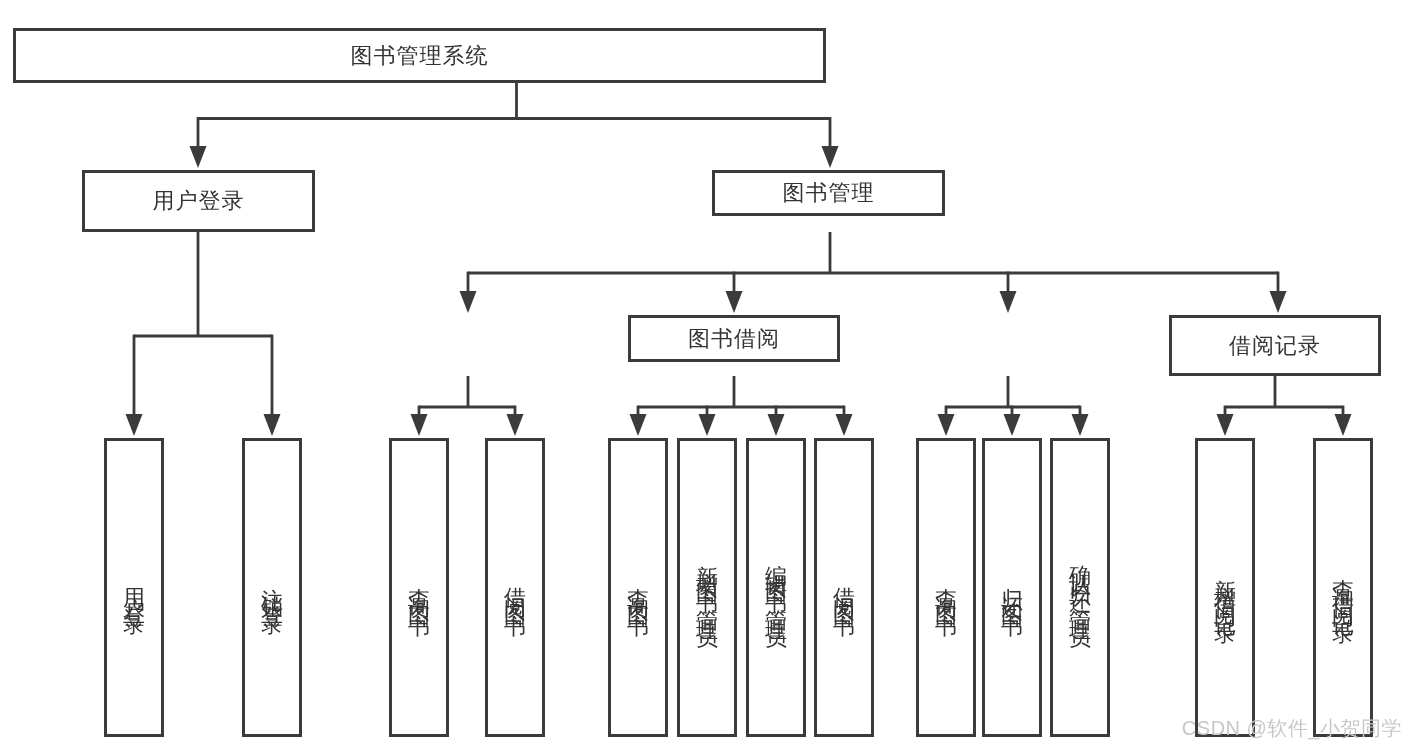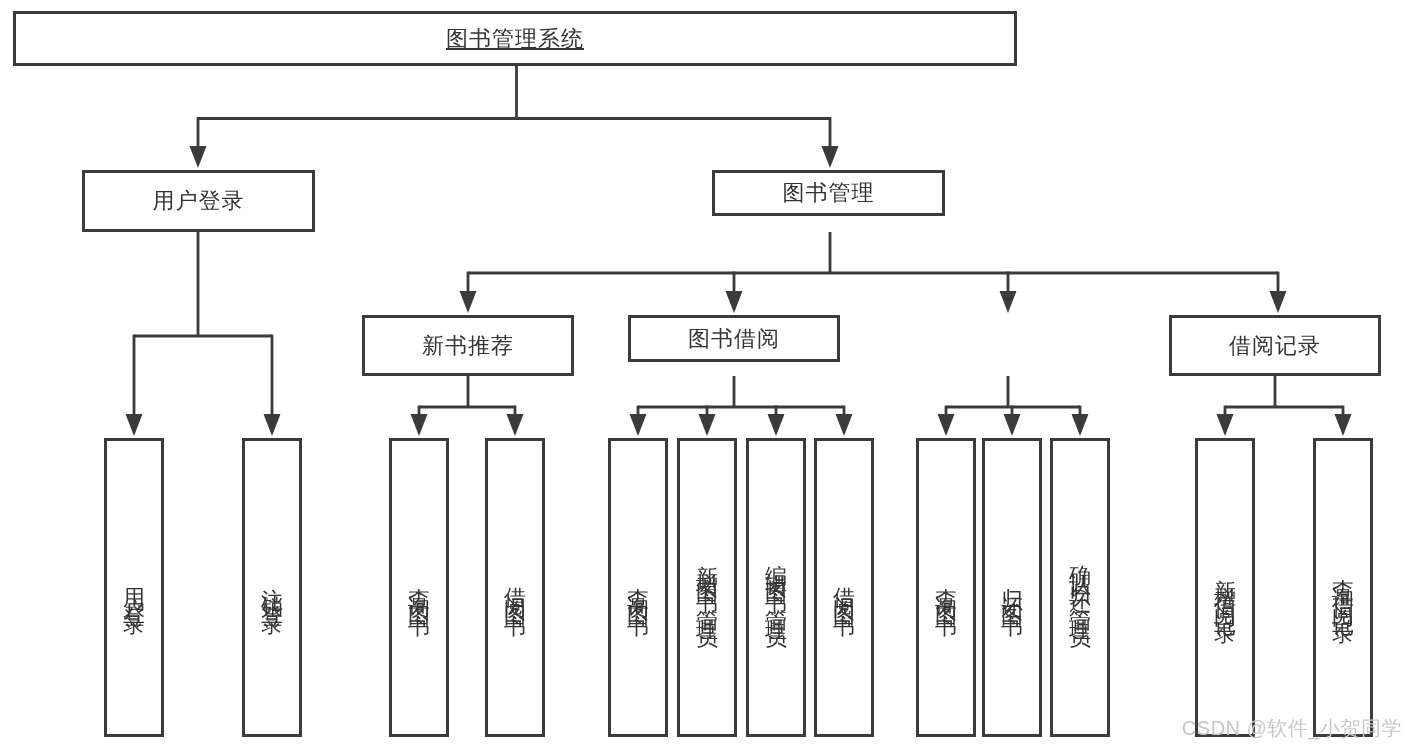--- a/index.html
+++ b/index.html
@@ -114,34 +114,31 @@
       <path d="M767.5 414 L784.5 414 L776 436 Z"></path>
       <path d="M835.5 414 L852.5 414 L844 436 Z"></path>
       <path d="M937.5 414 L954.5 414 L946 436 Z"></path>
       <path d="M1003.5 414 L1020.5 414 L1012 436 Z"></path>
       <path d="M1071.5 414 L1088.5 414 L1080 436 Z"></path>
       <path d="M1216.5 414 L1233.5 414 L1225 436 Z"></path>
       <path d="M1334.5 414 L1351.5 414 L1343 436 Z"></path>
     </g>
   </svg>
 
-  <div class="node hbox" style="left:13px; top:11px; width:1004px; height:55px;text-decoration:underline;">
+  <div class="node hbox" style="left:13px; top:28px; width:813px; height:55px;">
     <span>图书管理系统</span>
   </div>
 
   <div class="node hbox" style="left:82px; top:170px; width:233px; height:62px;">
     <span>用户登录</span>
   </div>
   <div class="node hbox" style="left:712px; top:170px; width:233px; height:46px;">
     <span>图书管理</span>
   </div>
 
-  <div class="node hbox" style="left:362px; top:315px; width:212px; height:61px;">
-    <span>新书推荐</span>
-  </div>
   <div class="node hbox" style="left:628px; top:315px; width:212px; height:47px;">
     <span>图书借阅</span>
   </div>
   <div class="node hbox" style="left:1169px; top:315px; width:212px; height:61px;">
     <span>借阅记录</span>
   </div>
 
   <div class="node vbox" style="left:104px; top:438px; width:60px; height:299px;">
     <span class="vtext">用户登录</span>
   </div>

